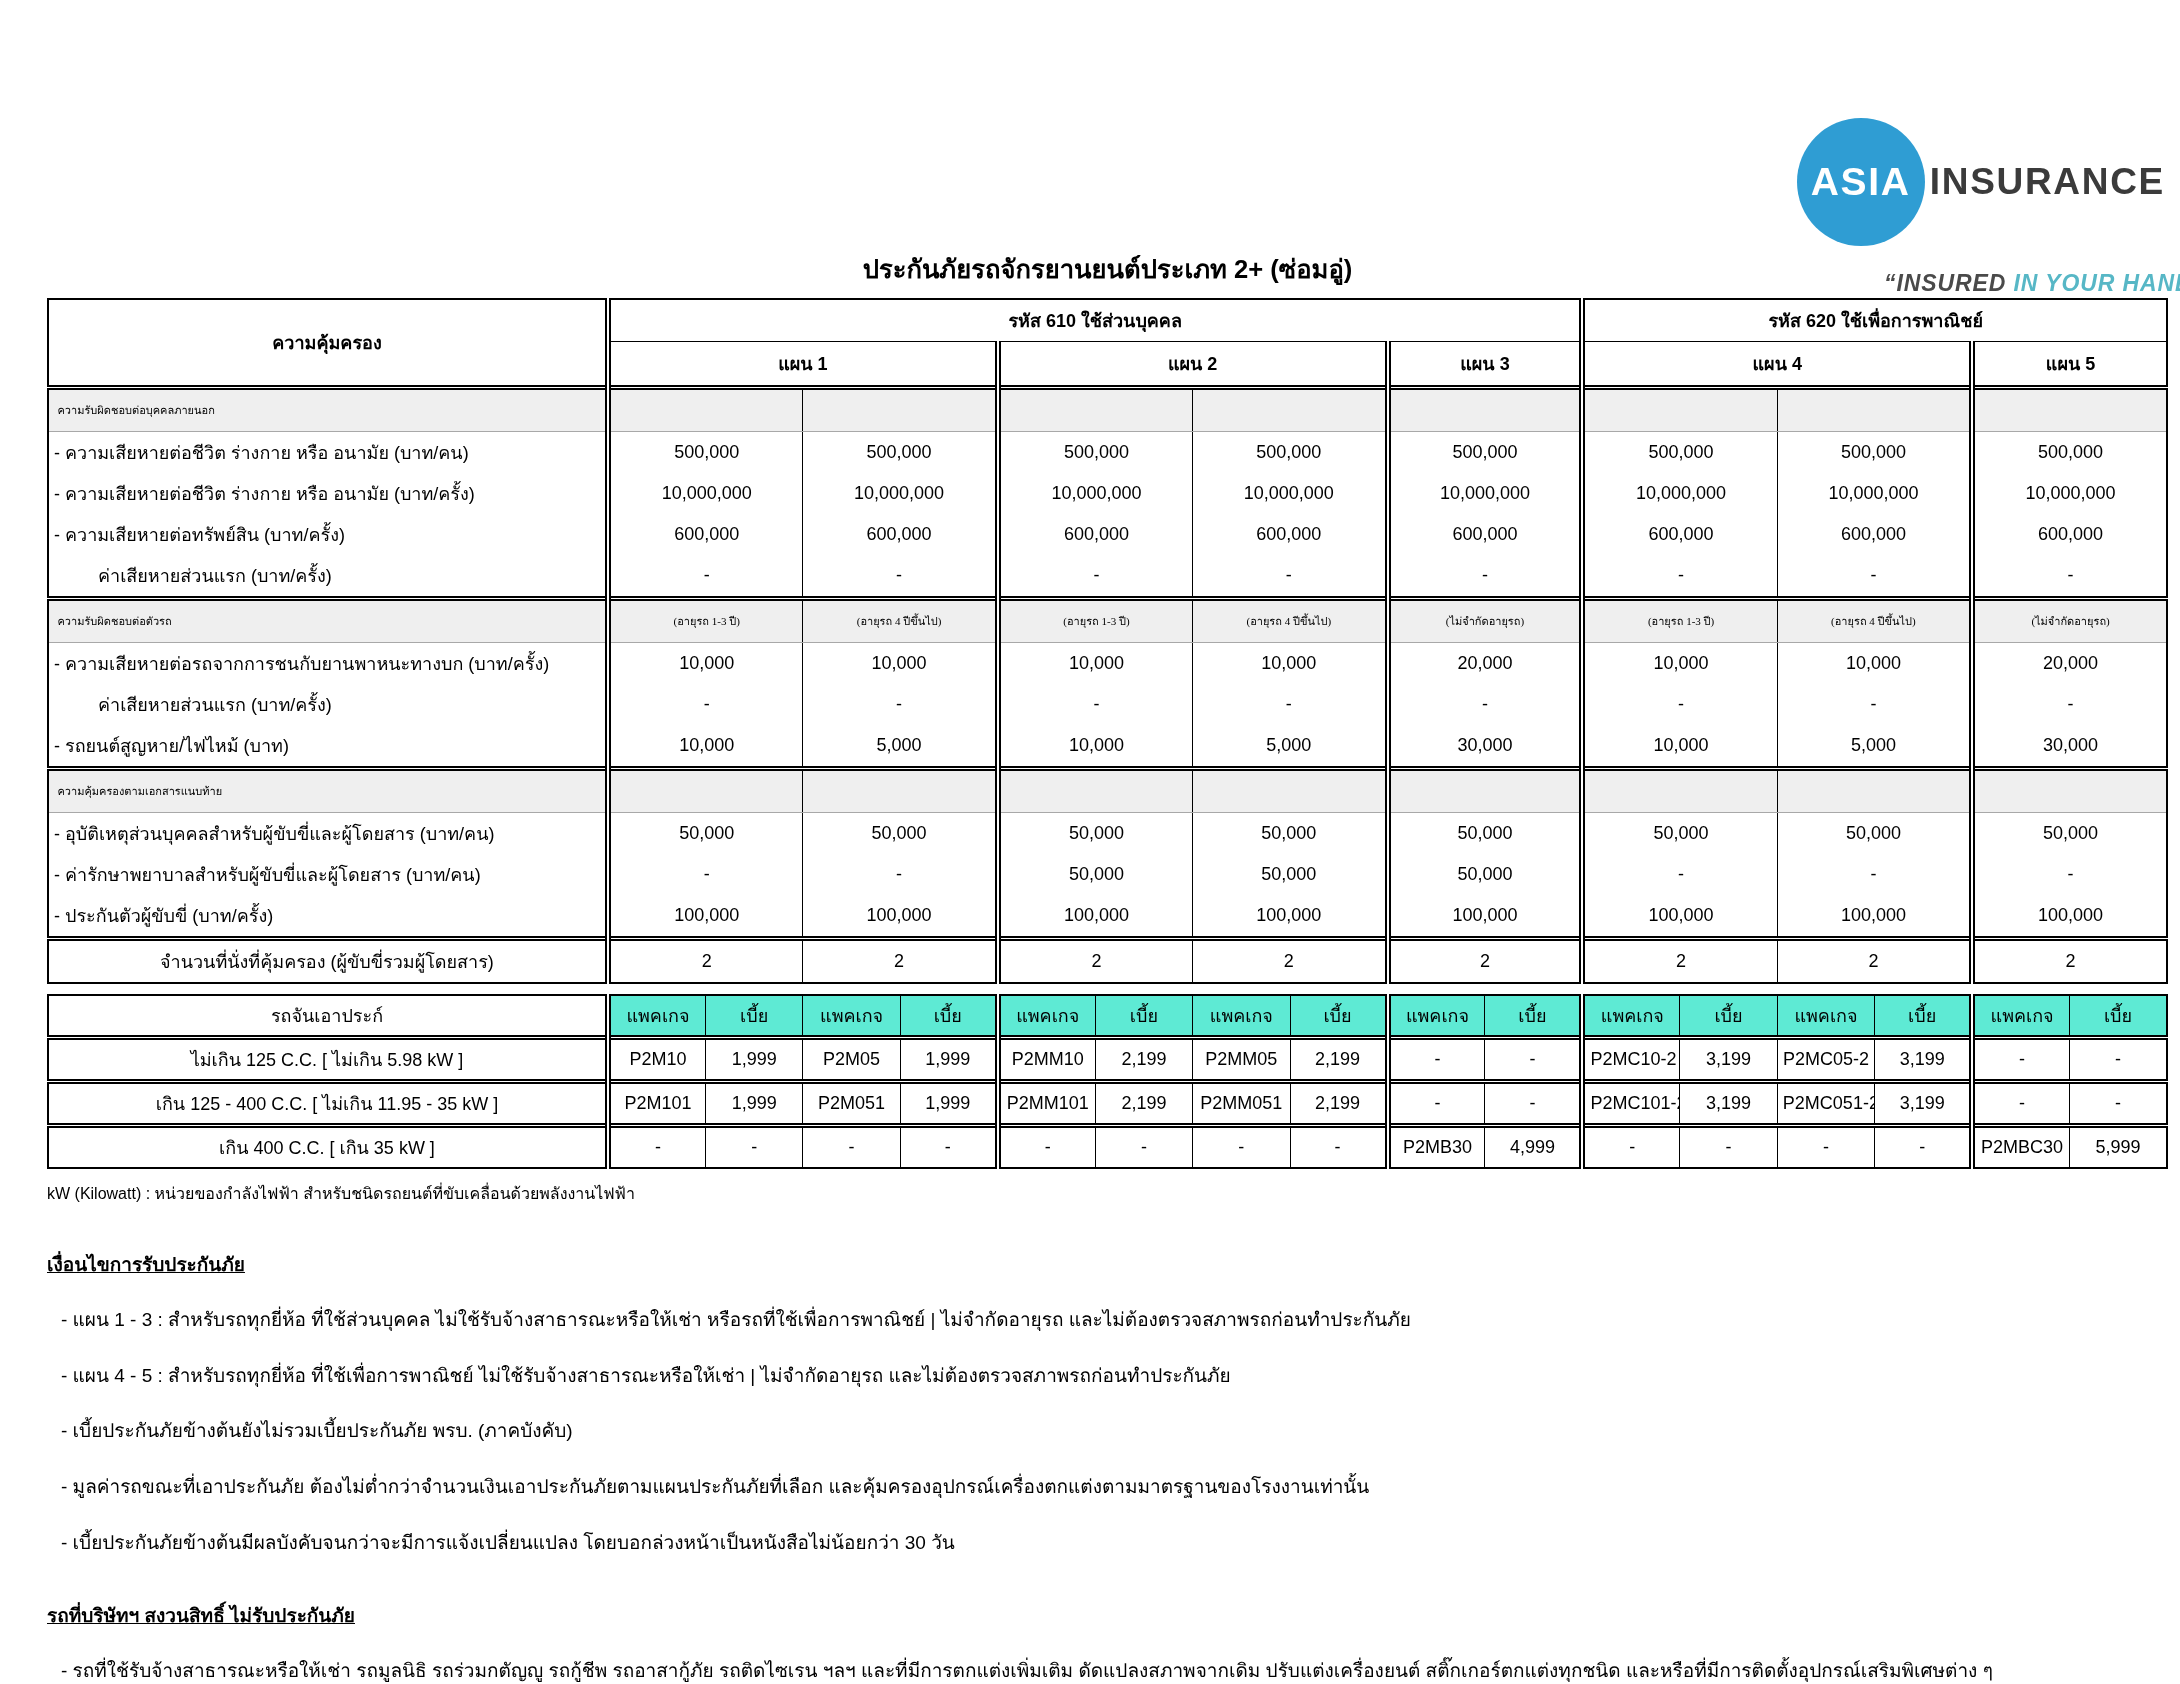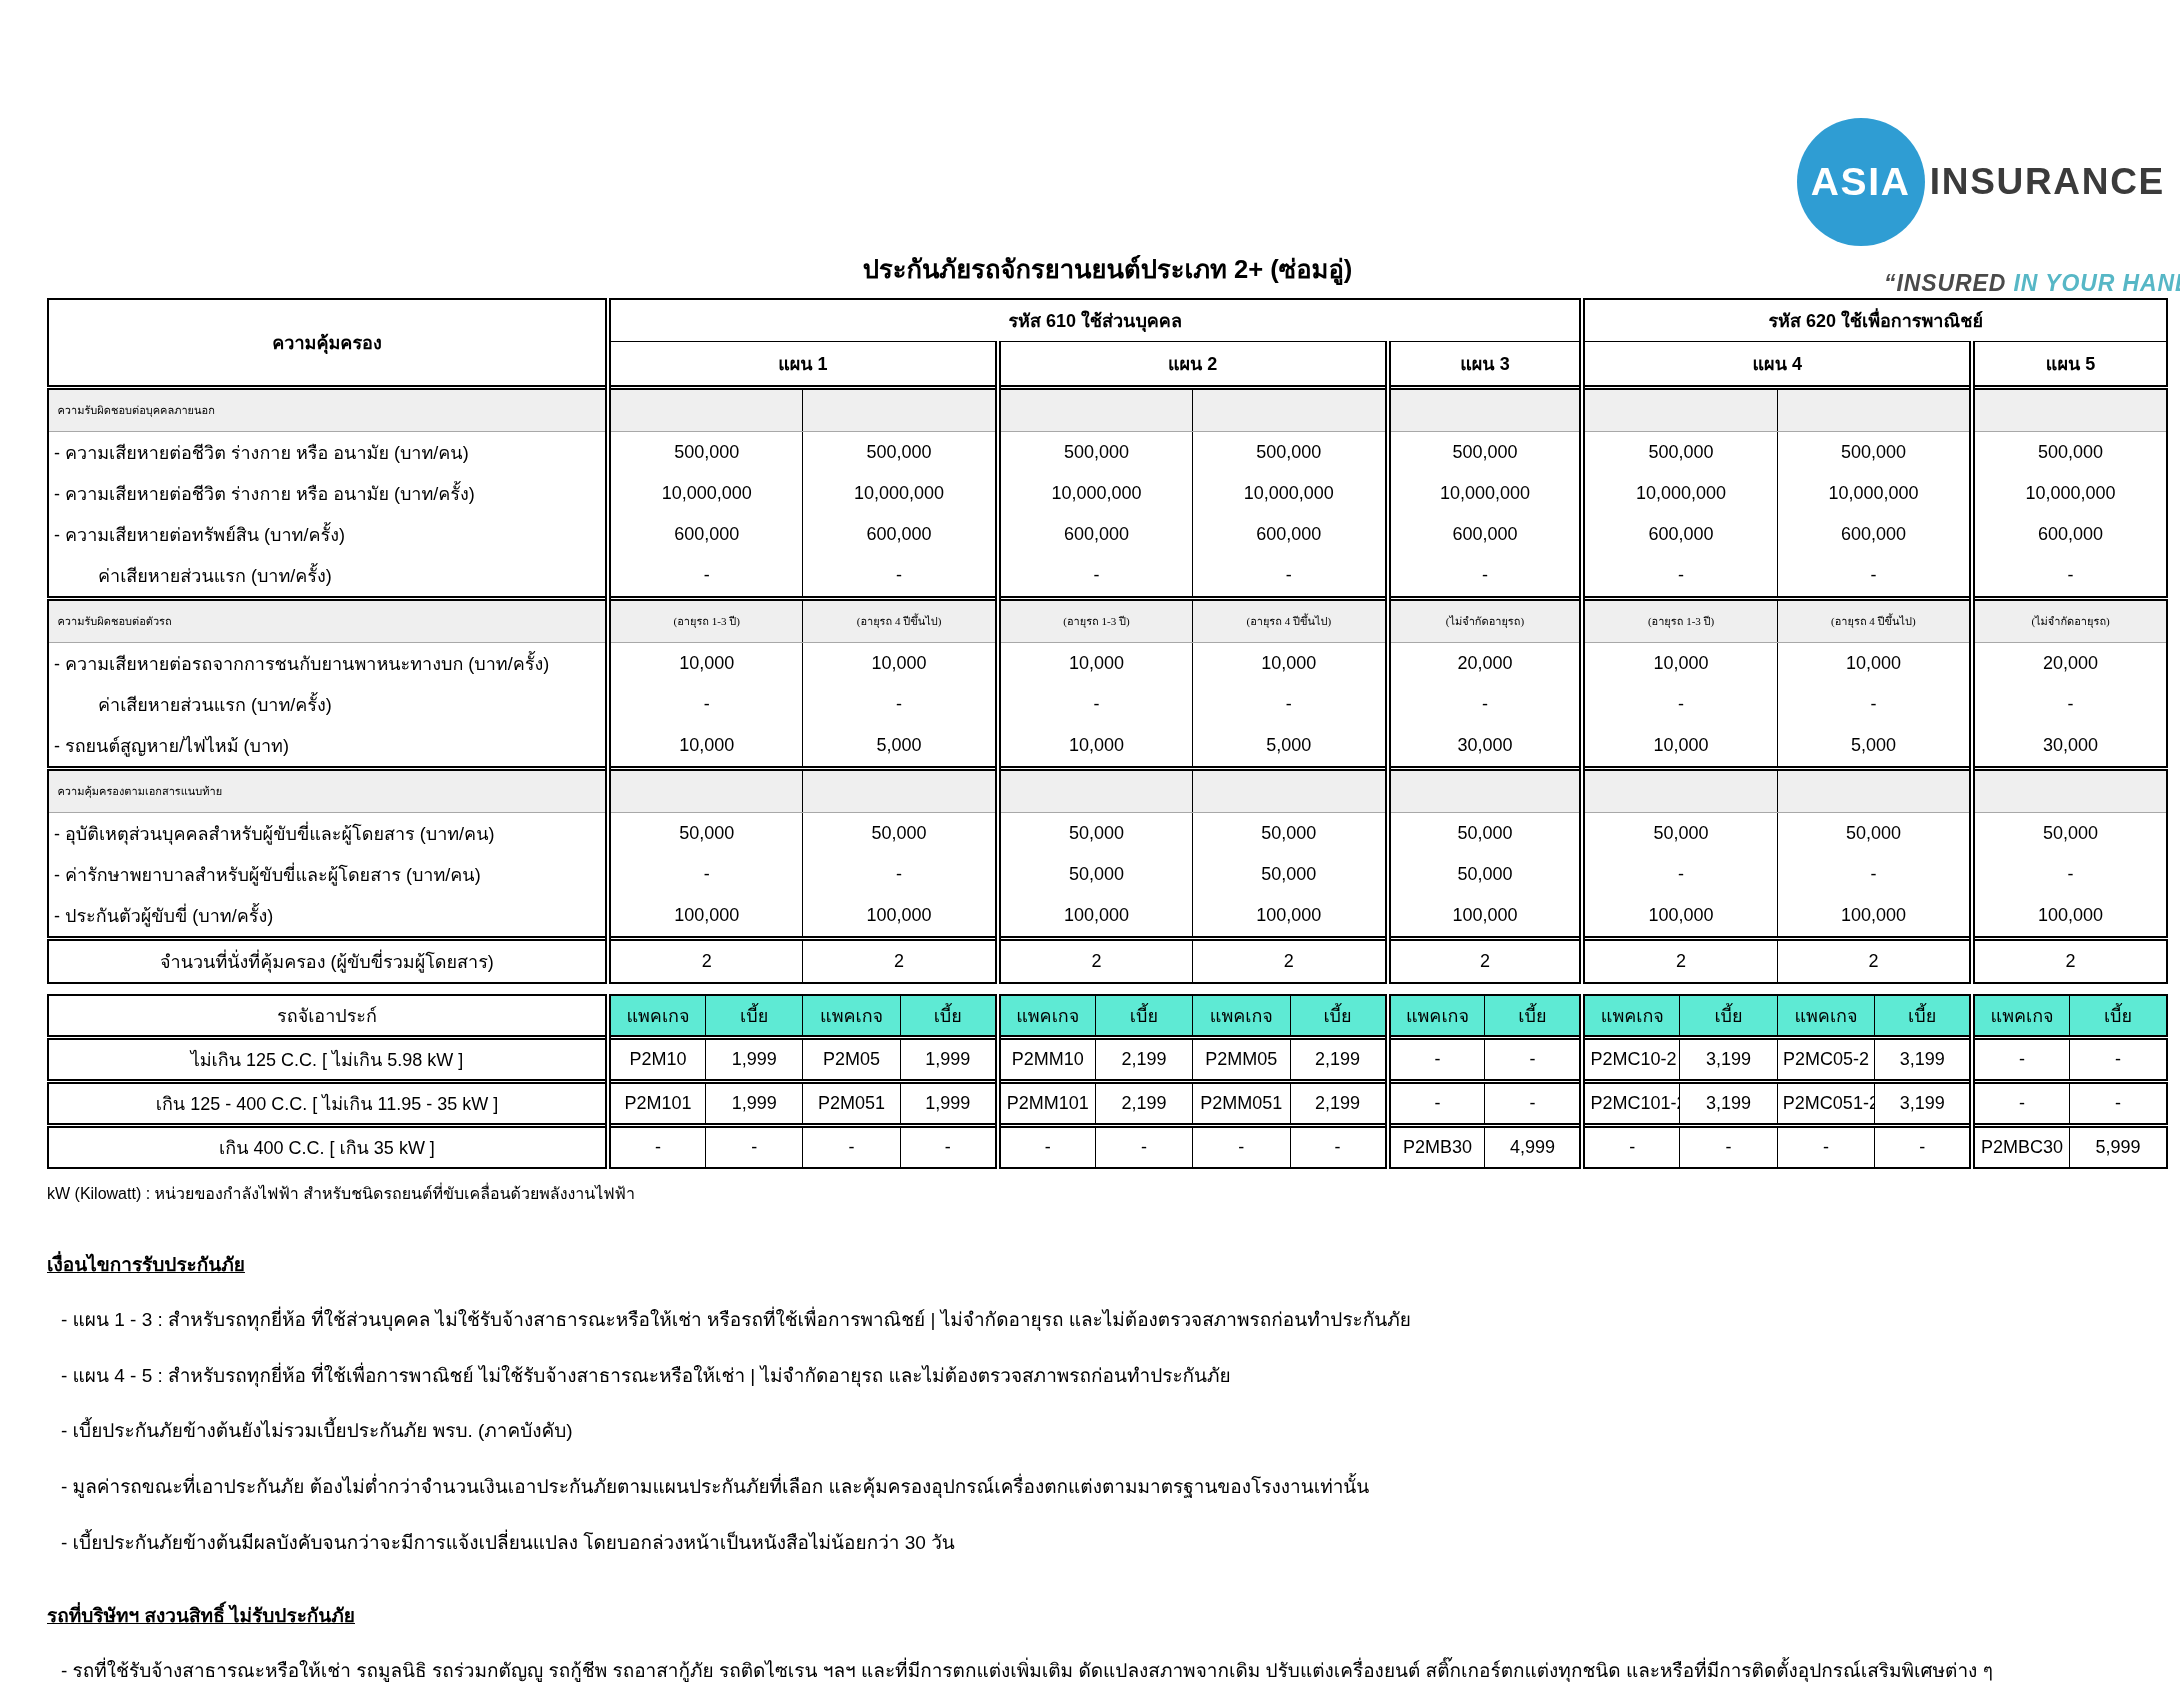--- a/index.html
+++ b/index.html
@@ -273,21 +273,21 @@
         <col class="c-half">
         <col class="c-half">
         <col class="c-half">
         <col class="c-half">
         <col class="c-half">
         <col class="c-half">
         <col class="c-half">
       </colgroup>
       <thead>
         <tr>
-          <th class="lbl-head">รถจัเอาประก์</th>
+          <th class="lbl-head">รถจันเอาประก์</th>
           <th class="pkg-head g-start">แพคเกจ</th>
           <th class="pkg-head">เบี้ย</th>
           <th class="pkg-head">แพคเกจ</th>
           <th class="pkg-head">เบี้ย</th>
           <th class="pkg-head g-start">แพคเกจ</th>
           <th class="pkg-head">เบี้ย</th>
           <th class="pkg-head">แพคเกจ</th>
           <th class="pkg-head">เบี้ย</th>
           <th class="pkg-head g-start">แพคเกจ</th>
           <th class="pkg-head">เบี้ย</th>

